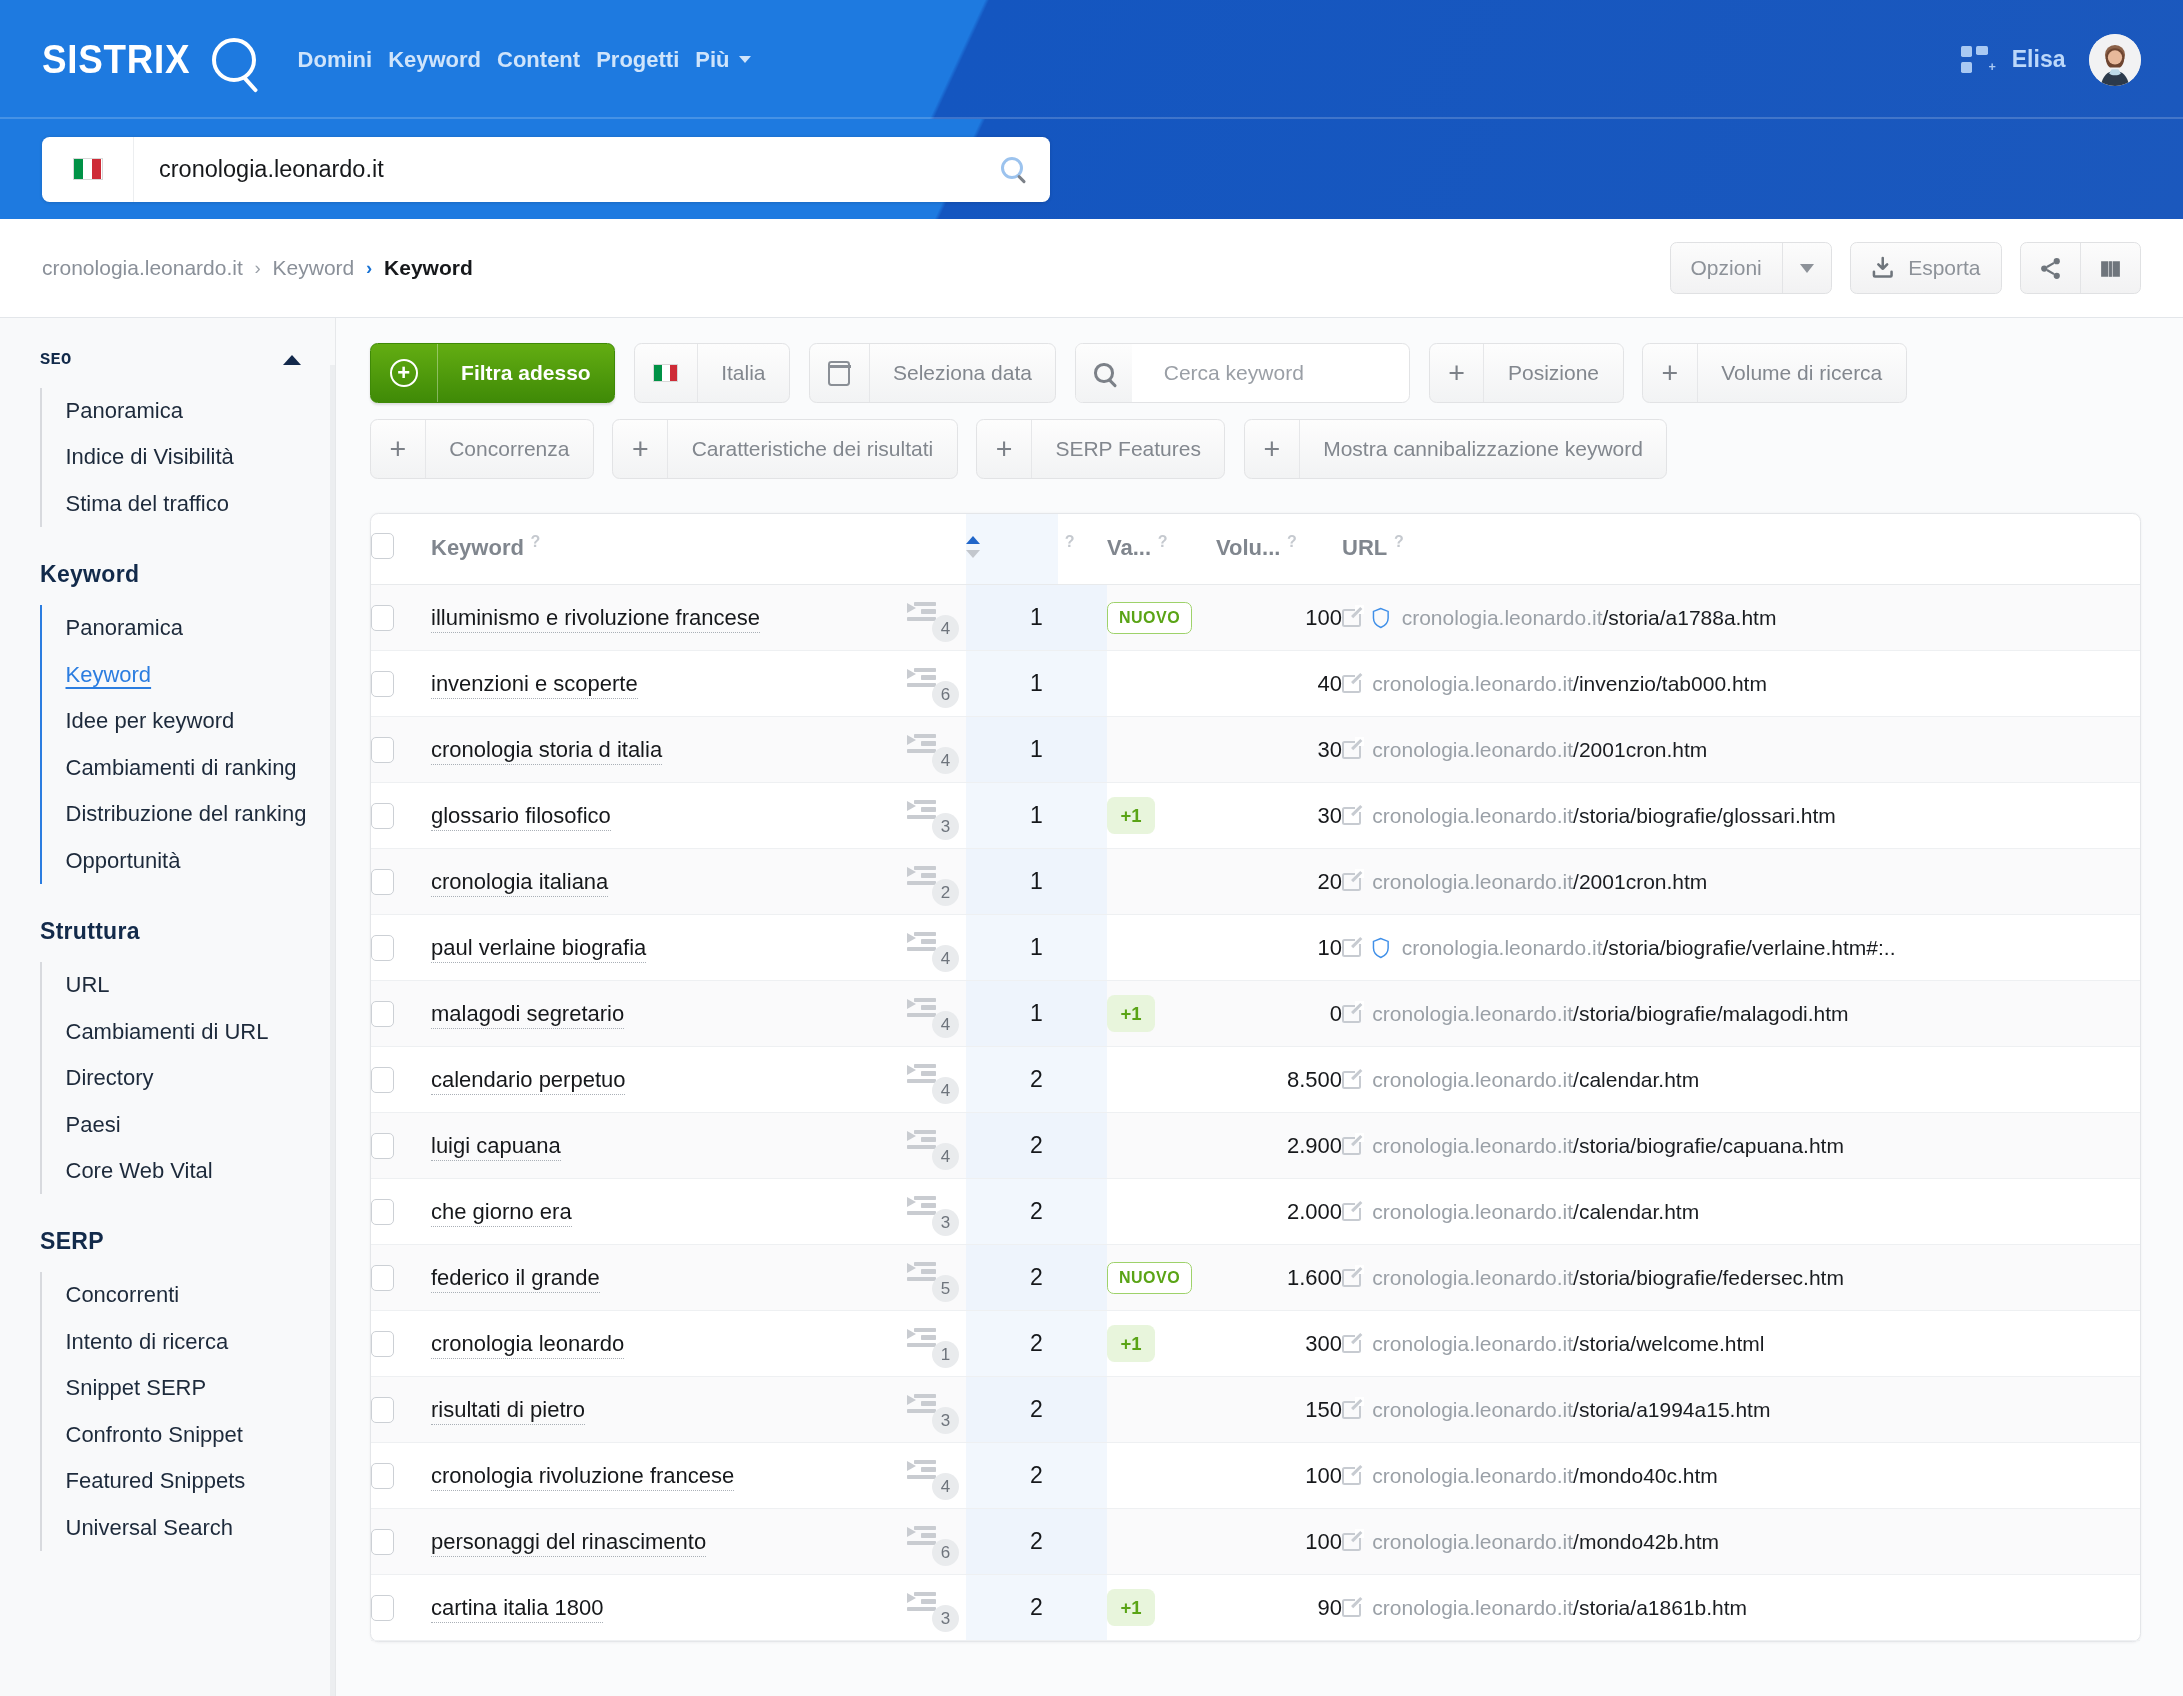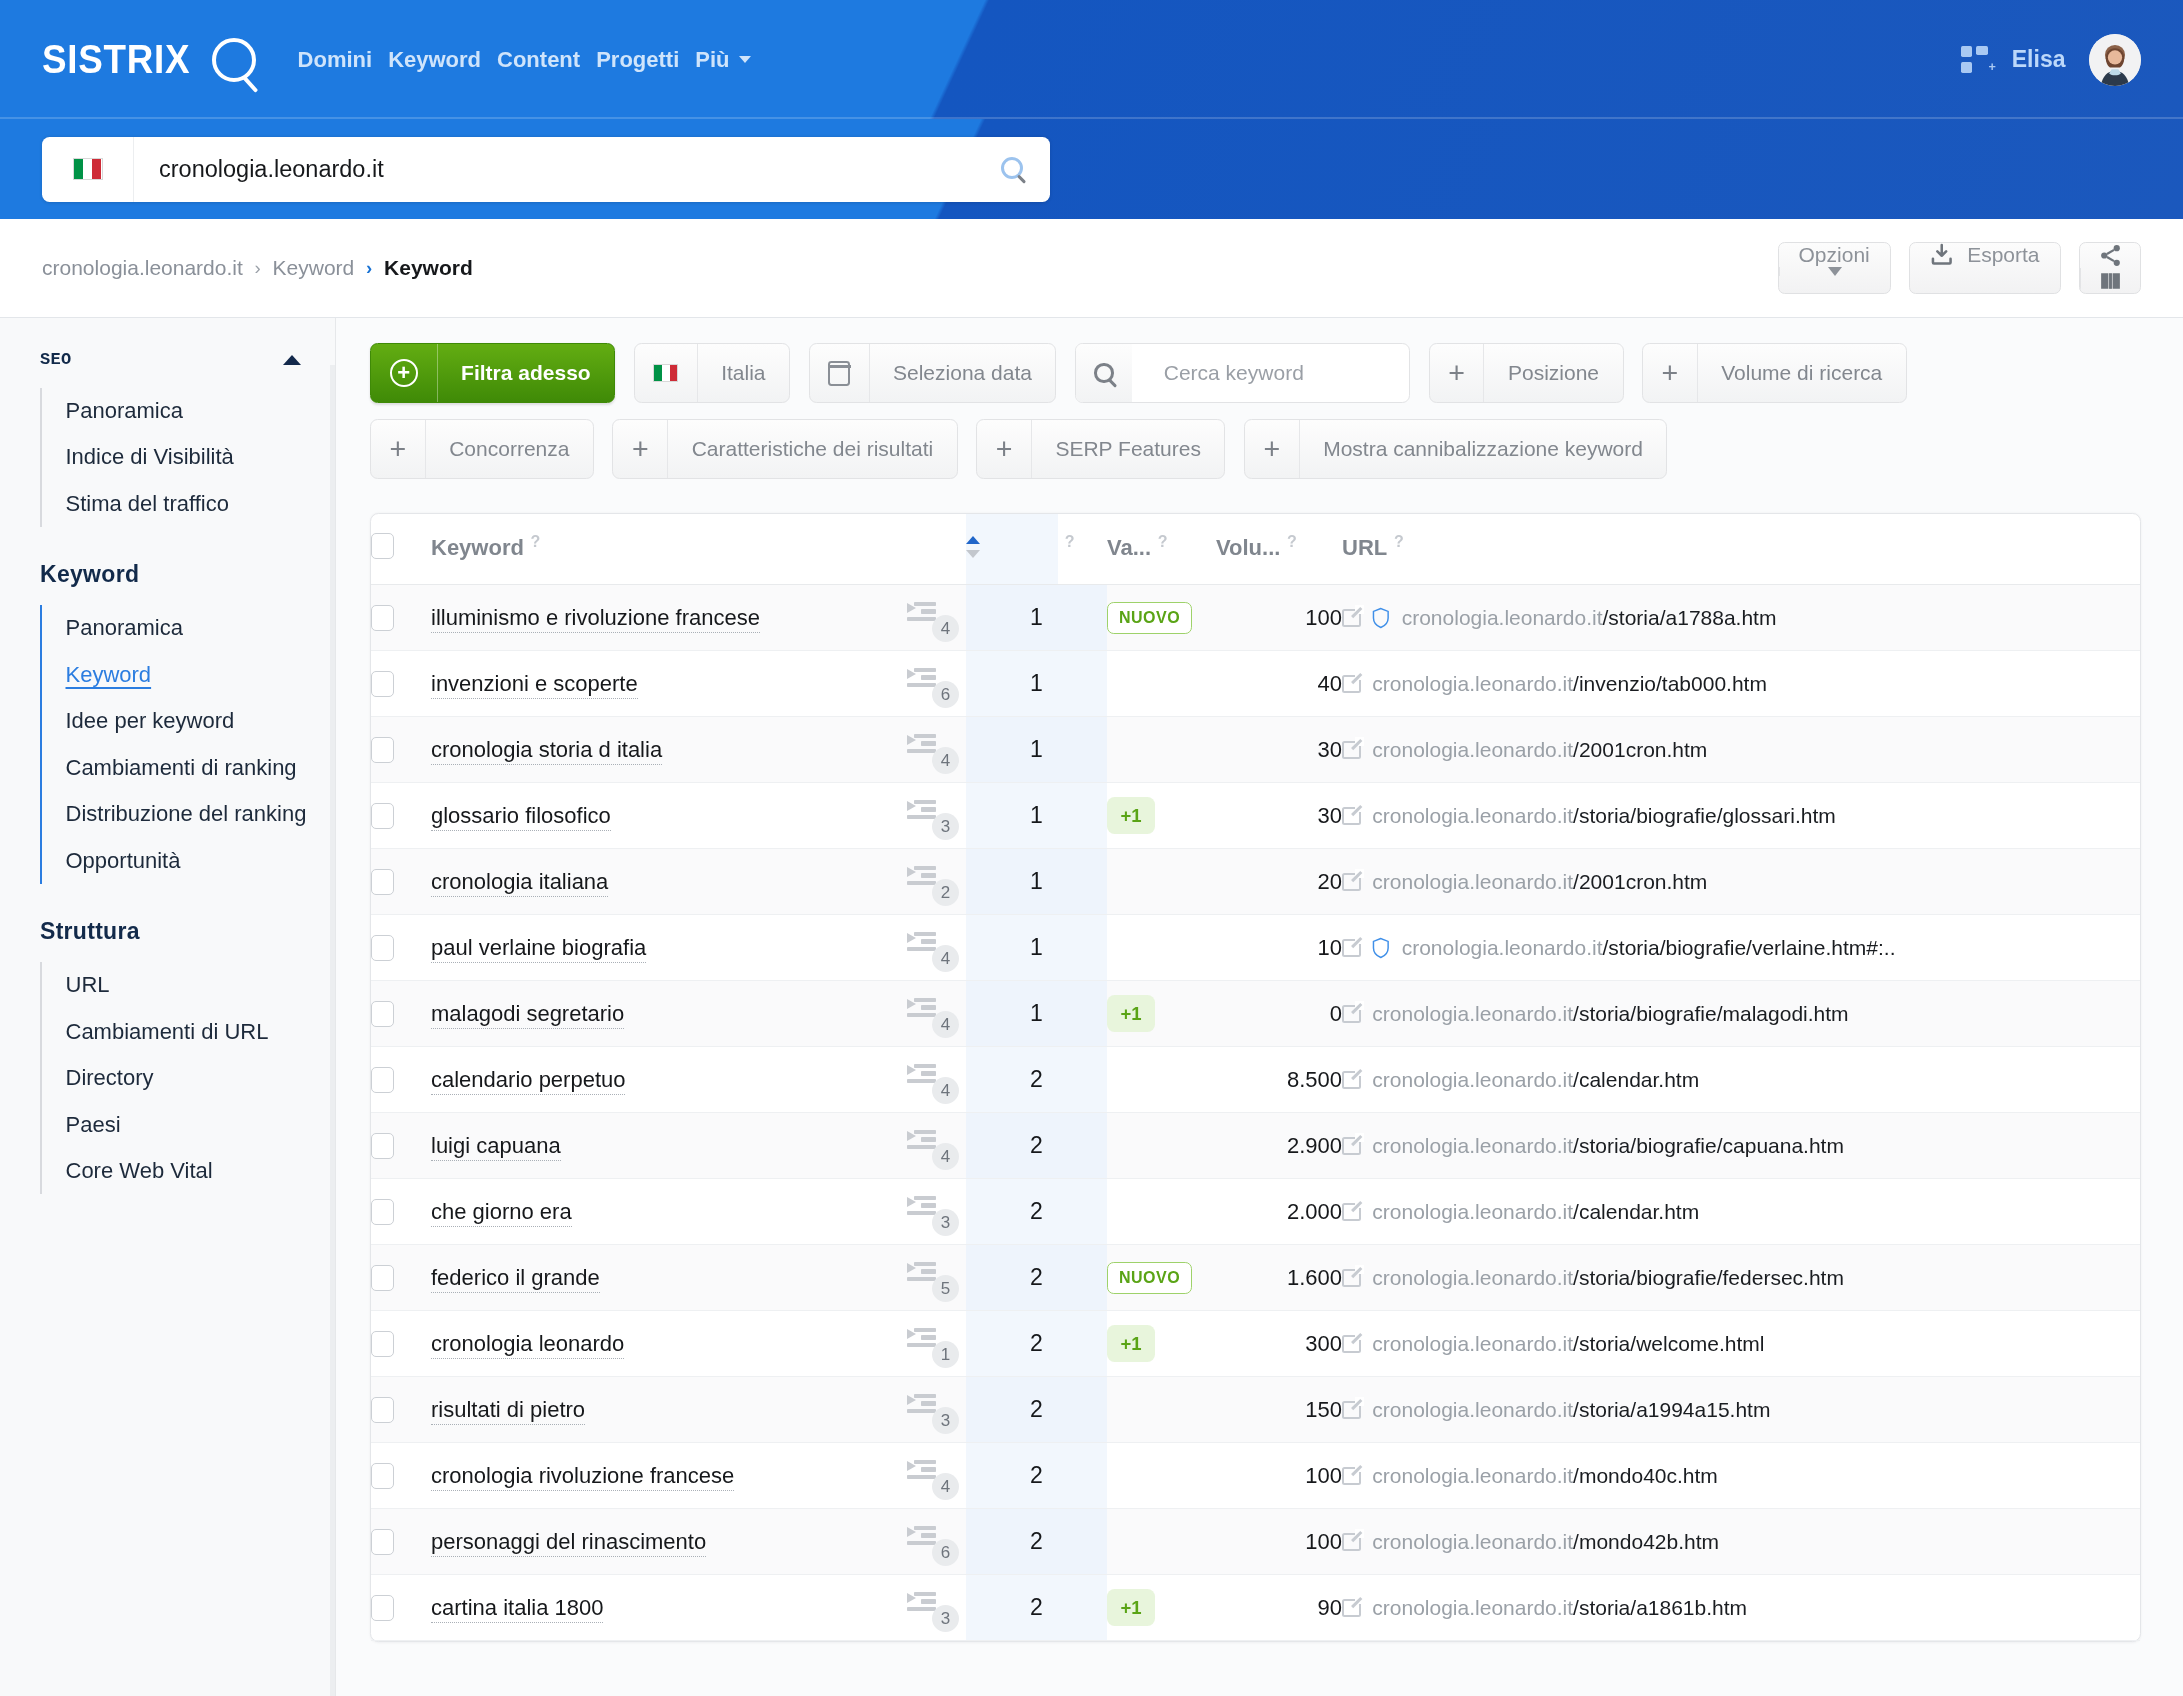--- a/index.html
+++ b/index.html
@@ -66,21 +66,21 @@
     padding:0 42px;border-bottom:0.8px solid #e3e6ea;
   }
   .crumbs { display:flex;align-items:center;gap:11.8px;font-size:21px; }
   .crumb { color:#8a9099; }
   .crumb.active { color:#16181b; font-weight:700; }
   .crumb-sep { color:#9aa0a8; font-size:18.5px; }
   .crumb-sep.blue { color:#1a73d4; font-weight:700; }
   .crumb-actions { margin-left:auto; display:flex; align-items:center; gap:18.5px; }
   .btn-grp {
     display:flex;align-items:stretch;background:linear-gradient(#fcfcfc,#f2f2f3);
-    border:0.8px solid #e0e1e3;border-radius:6.7px;overflow:hidden;height:52px;flex-direction:column;
+    border:0.8px solid #e0e1e3;border-radius:6.7px;overflow:hidden;height:52px;
   }
   .btn-grp > div {
     display:flex;align-items:center;justify-content:center;
     padding:0 20px;color:#8d9299;font-size:21px;cursor:pointer;
   }
   .btn-grp > div + div { border-left:0.8px solid #e3e4e6; }
   .btn-grp .ic { padding:0 17px; }
   .tri-down{ width:0;height:0;border-left:7.6px solid transparent;border-right:7.6px solid transparent;border-top:9.2px solid #8d9299; }
 
   
@@ -363,20 +363,31 @@
       <div class="side-title2">Struttura</div>
       <div class="side-items">
         <div class="side-item">URL</div>
         <div class="side-item">Cambiamenti di URL</div>
         <div class="side-item">Directory</div>
         <div class="side-item">Paesi</div>
         <div class="side-item">Core Web Vital</div>
       </div>
     </div>
 
+    <div class="side-group">
+      <div class="side-title2">SERP</div>
+      <div class="side-items">
+        <div class="side-item">Concorrenti</div>
+        <div class="side-item">Intento di ricerca</div>
+        <div class="side-item">Snippet SERP</div>
+        <div class="side-item">Confronto Snippet</div>
+        <div class="side-item">Featured Snippets</div>
+        <div class="side-item">Universal Search</div>
+      </div>
+    </div>
   </div>
 
   <div class="main">
 
     <div class="filters">
       <div class="pill green">
         <div class="seg icon">
             <span class="plus-circle">+</span>
           </div>
         <div class="seg">Filtra adesso</div>

